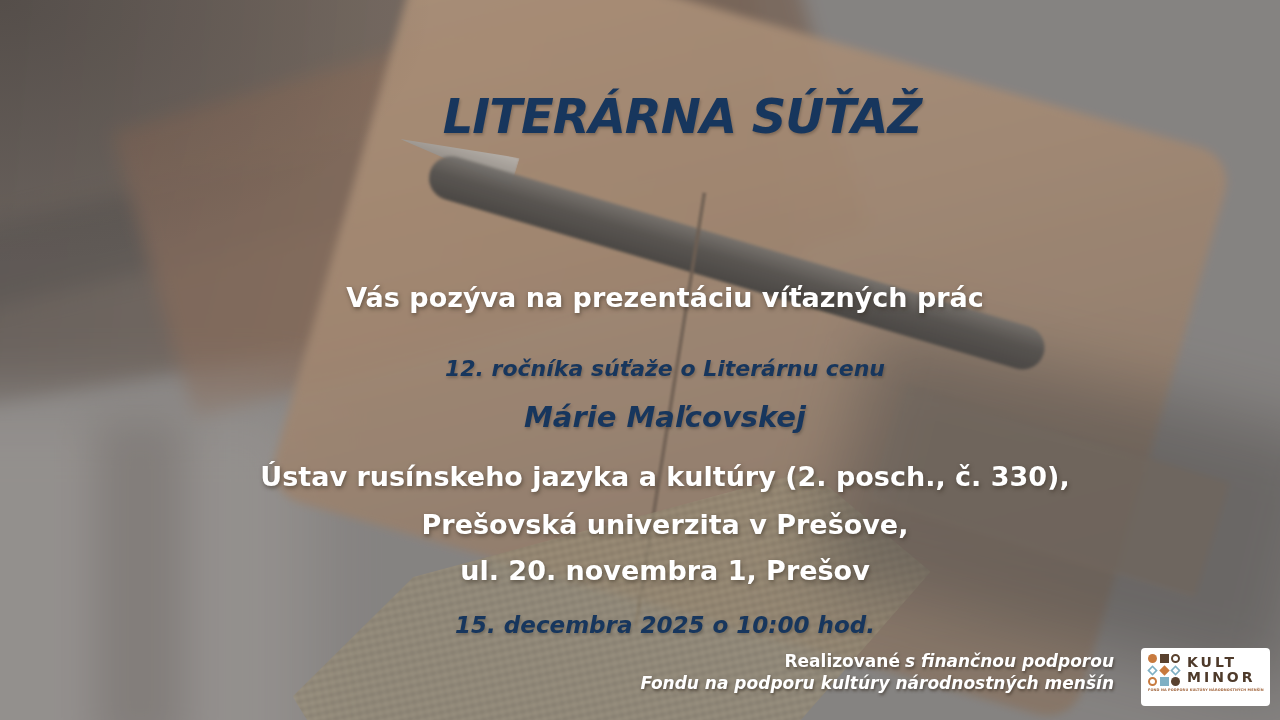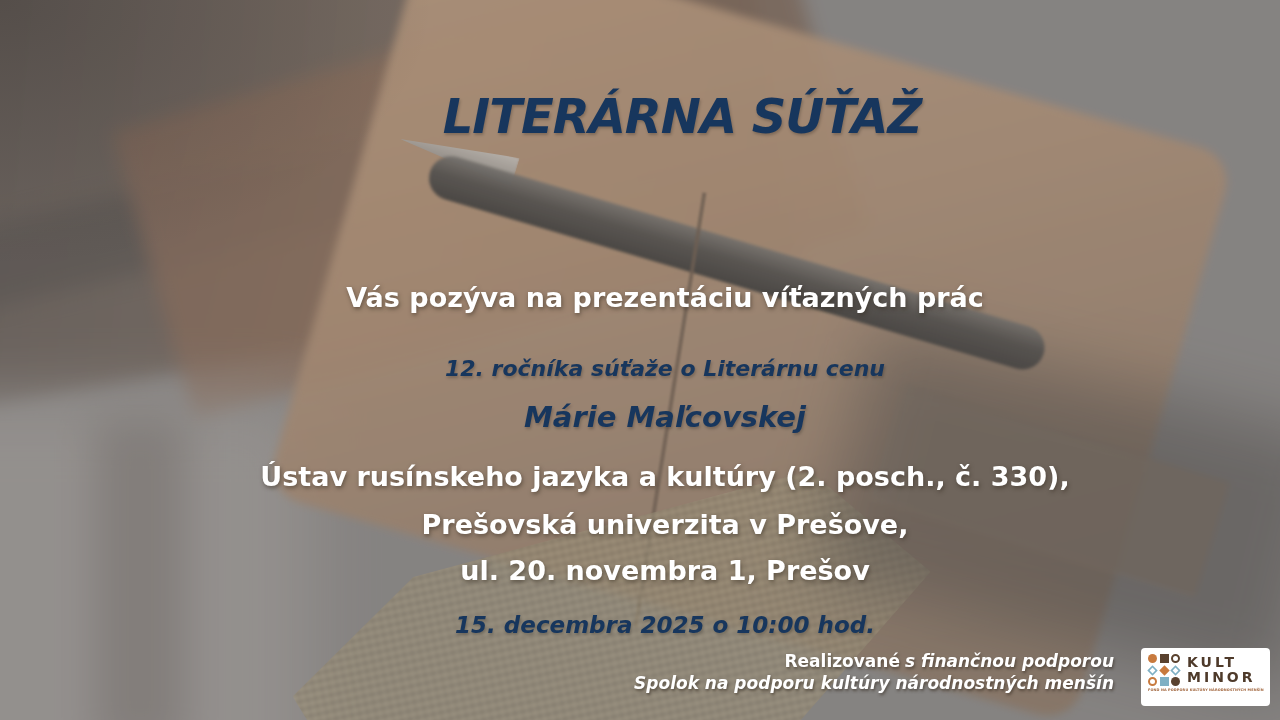--- a/index.html
+++ b/index.html
@@ -115,21 +115,21 @@
   <div class="line navy e2">Márie Maľcovskej</div>
 
   <div class="line white v1">Ústav rusínskeho jazyka a kultúry (2. posch., č. 330),</div>
   <div class="line white v2">Prešovská univerzita v Prešove,</div>
   <div class="line white v3">ul. 20. novembra 1, Prešov</div>
 
   <div class="line navy dt">15. decembra 2025 o 10:00 hod.</div>
 
   <div class="credits">
     <div><span class="reg">Realizované</span><span class="it">s finančnou podporou</span></div>
-    <div class="it">Spolok na podporu kultúry národnostných menšín</div>
+    <div class="it">Fondu na podporu kultúry národnostných menšín</div>
   </div>
 
   <div class="logo">
     <div class="logo-top">
       <div class="logo-grid" id="logo-grid">
           <span class="sh circle" style="background: rgb(200, 122, 62);"></span>
           <span class="sh square" style="background: rgb(90, 66, 47);"></span>
           <span class="sh donut" style="border: 2.5px solid rgb(90, 66, 47);"></span>
           <span class="sh diamond" style="border: 2.5px solid rgb(127, 176, 196);"></span>
           <span class="sh diamond" style="background: rgb(200, 122, 62);"></span>

